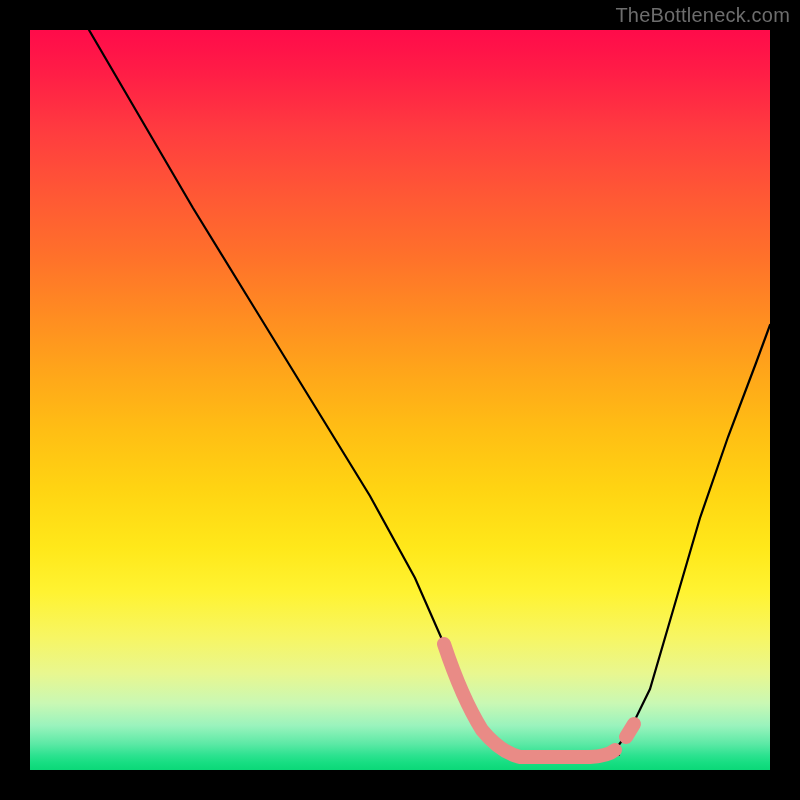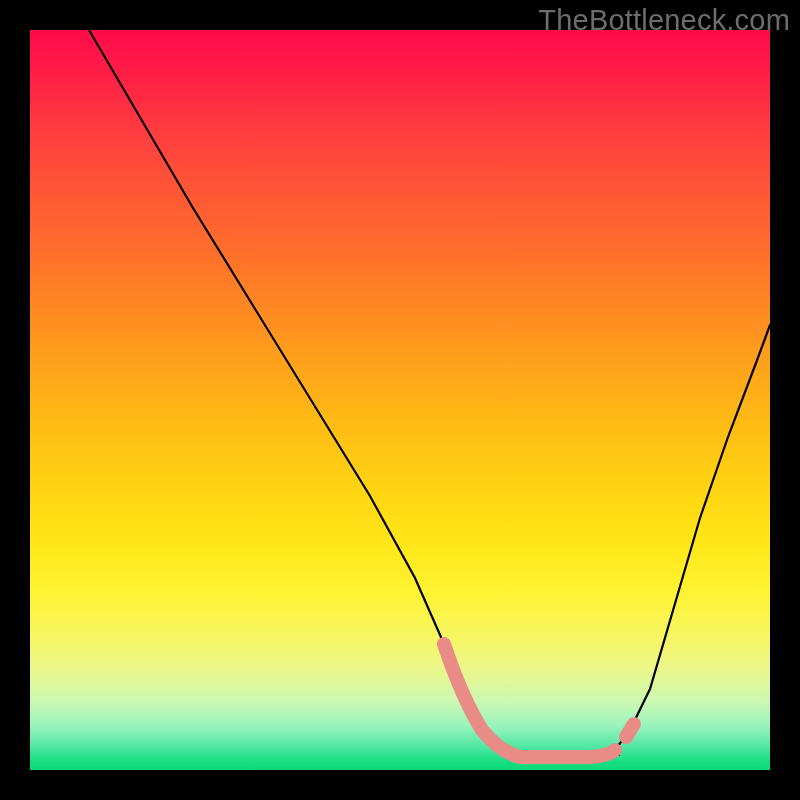--- a/index.html
+++ b/index.html
@@ -60,21 +60,21 @@
     left: 0;
     top: 0;
     width: 740px;
     height: 740px;
   }
   .watermark {
     position: absolute;
     top: 4px;
     right: 10px;
     color: #6d6d6d;
-    font-size: 29px;
+    font-size: 20px;
     letter-spacing: 0.2px;
     user-select: none;
   }
 </style>
 </head>
 <body>
 
 <div class="frame">
 
   <div class="plot-area">

